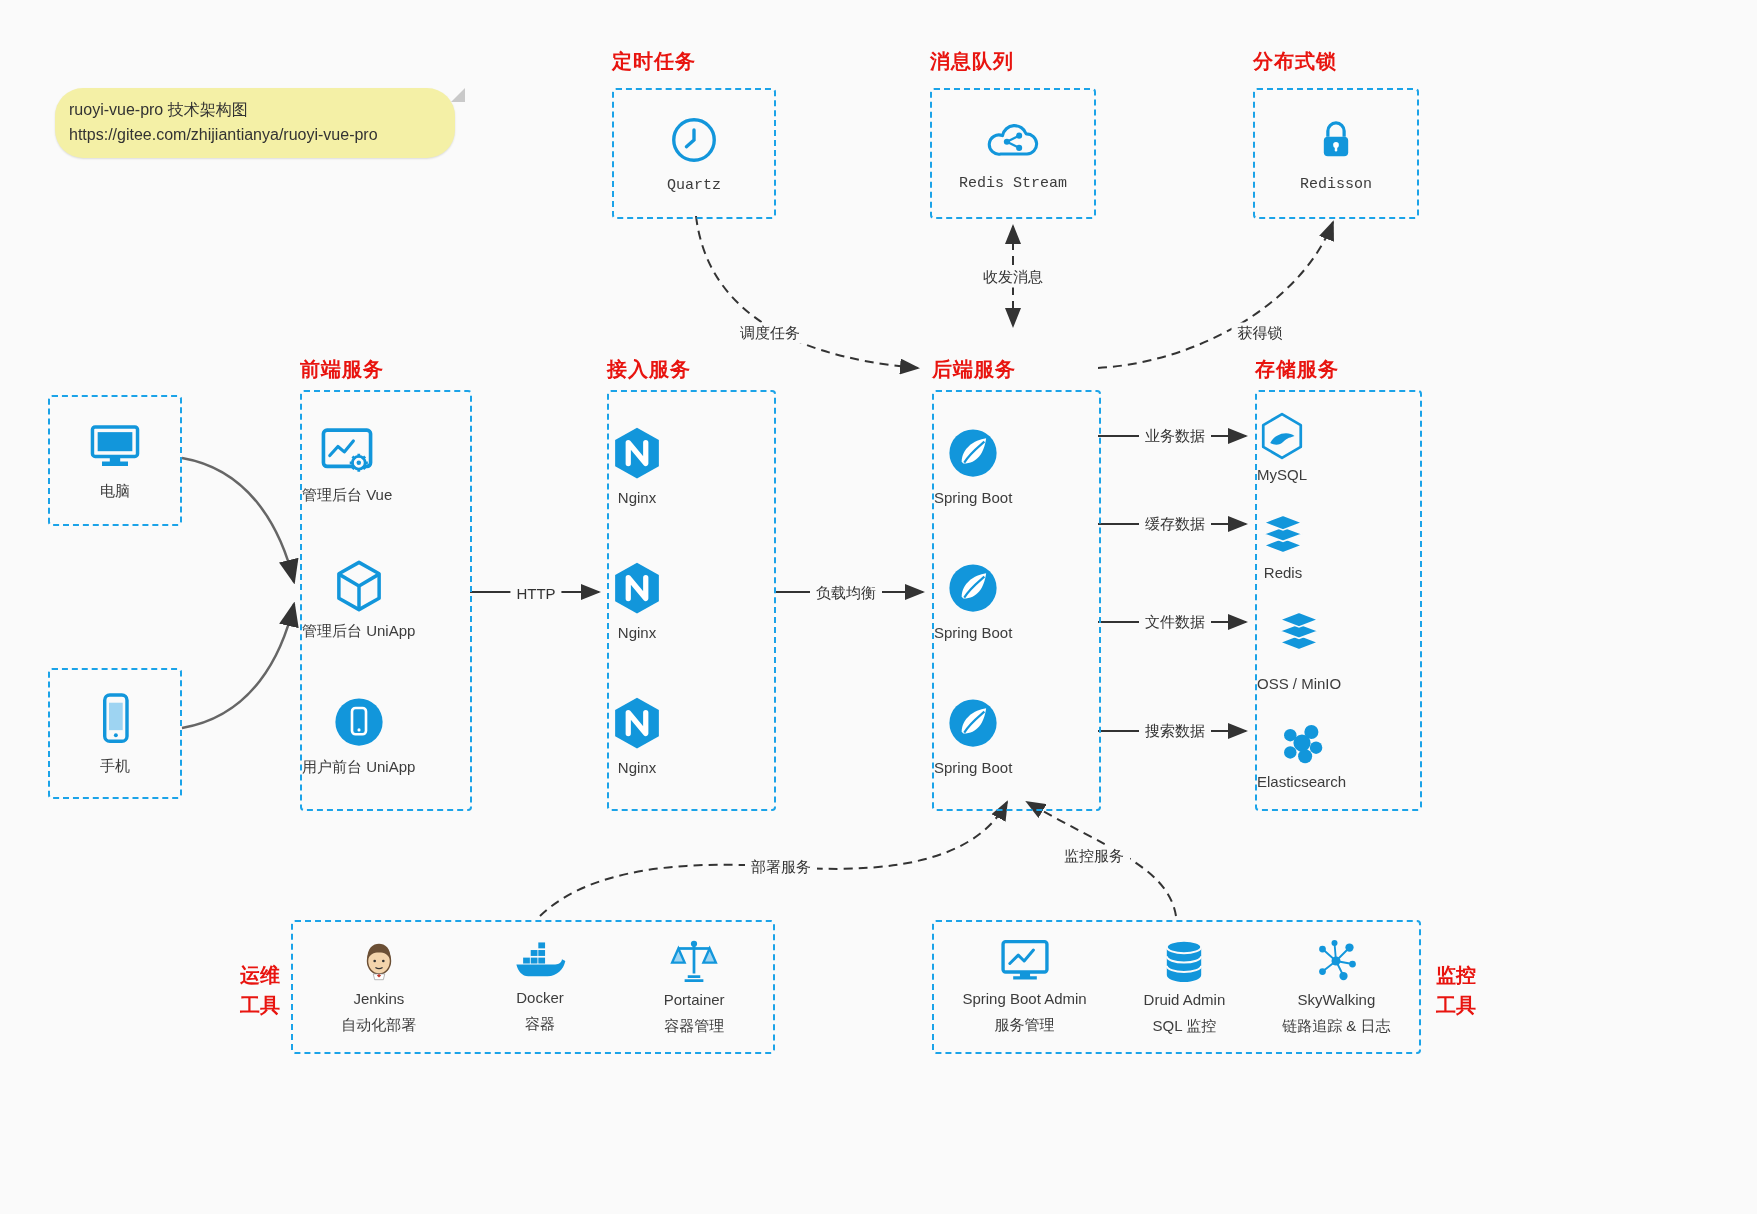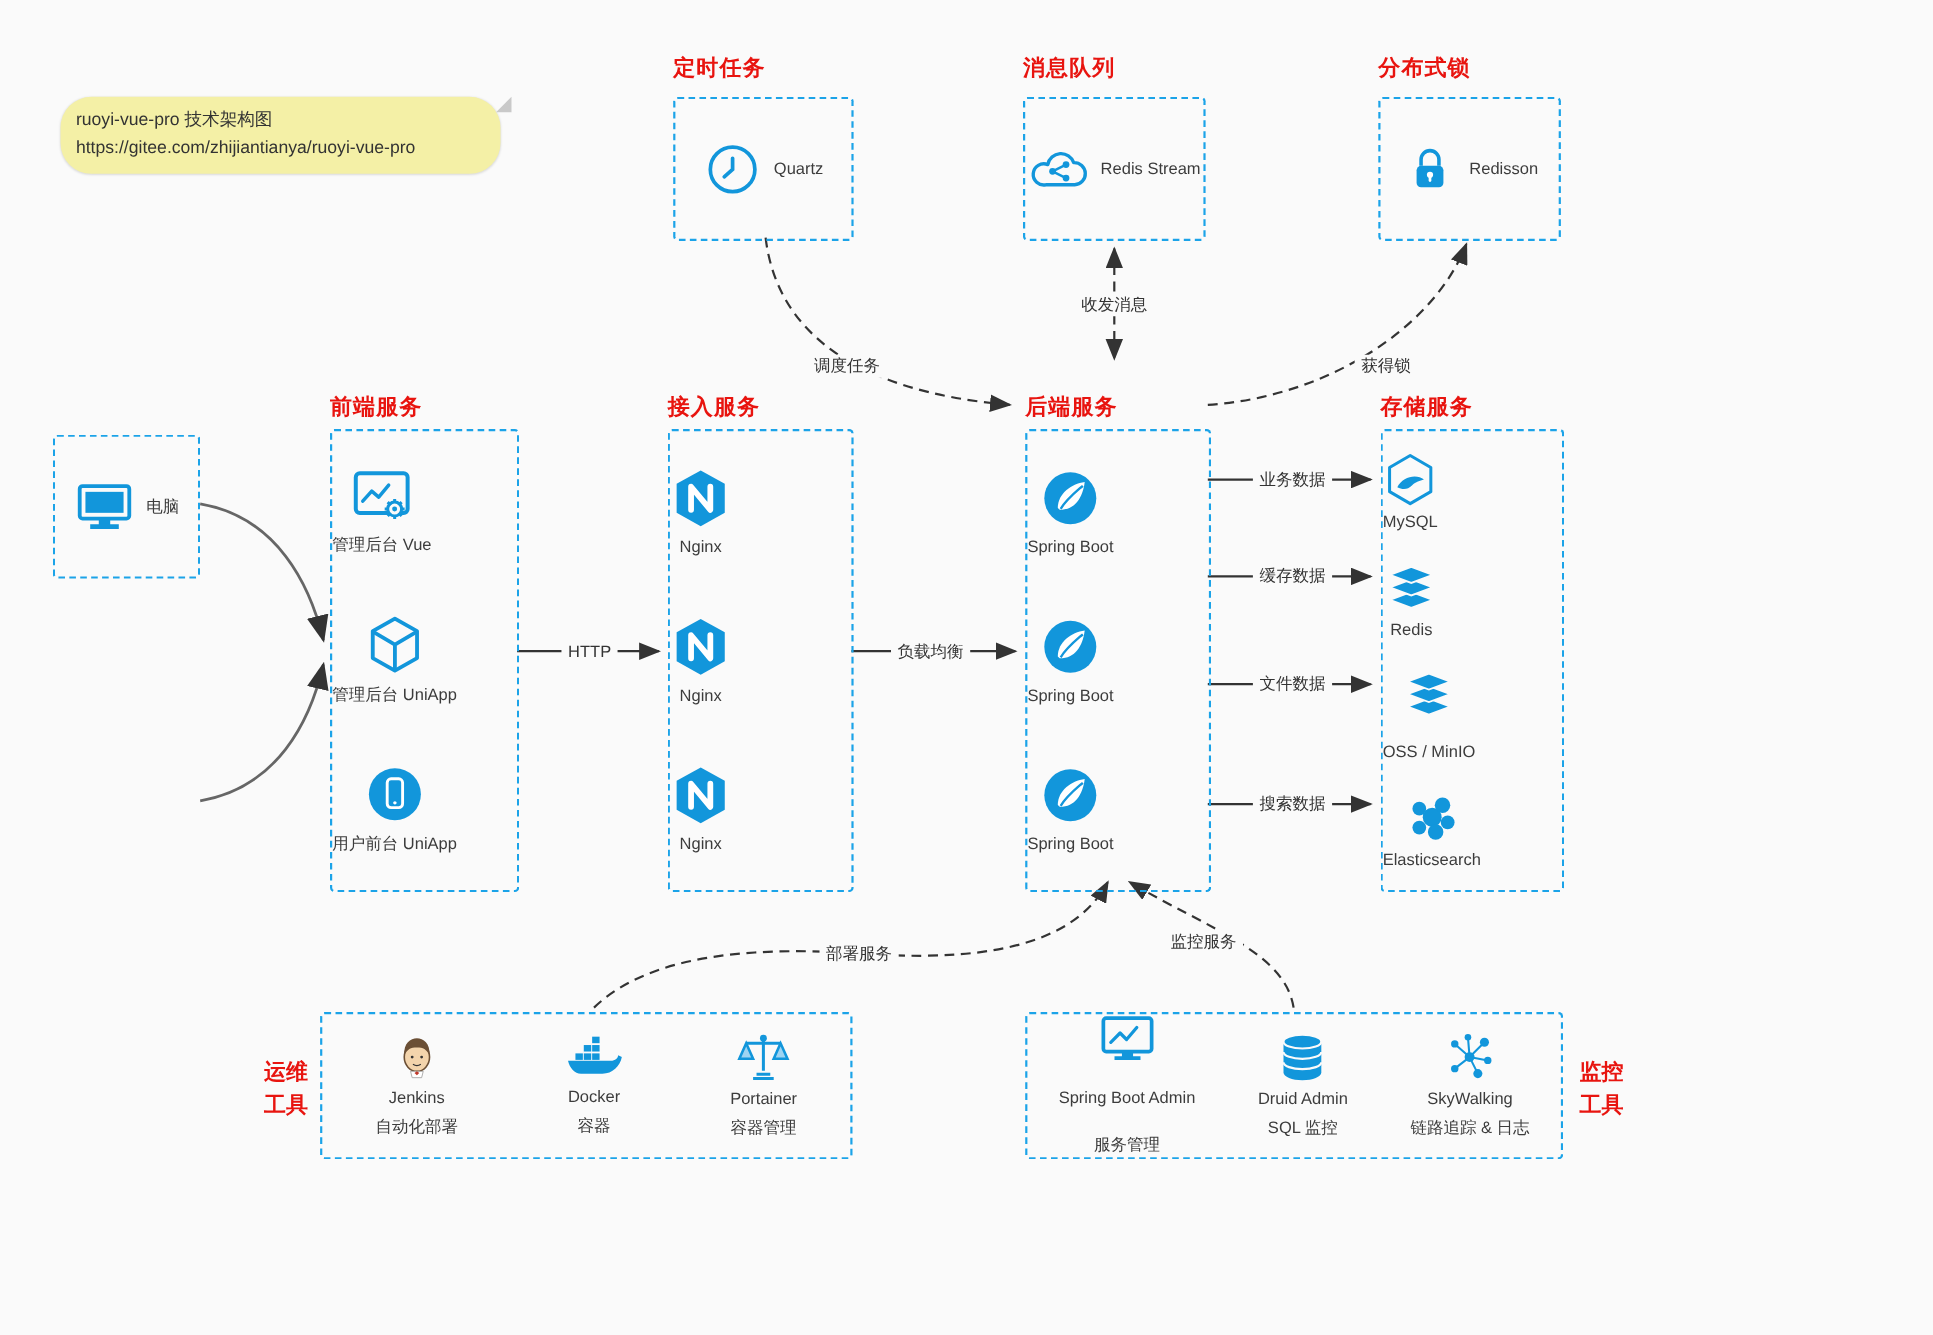--- a/index.html
+++ b/index.html
@@ -1,19 +1,19 @@
 <!DOCTYPE html>
 <html><head>
 <meta charset="utf-8">
 <style>
   html,body{margin:0;padding:0;background:#fafafa;font-family:"Liberation Sans",sans-serif;}
   .canvas{position:relative;width:1757px;height:1214px;background:#fafafa;overflow:hidden;}
   svg.overlay{position:absolute;left:0;top:0;z-index:1;pointer-events:none;}
   .gtitle{position:absolute;z-index:3;text-align:left;font-size:20px;font-weight:bold;color:#e8140f;letter-spacing:1px;}
-  .gbox{position:absolute;z-index:2;border:2px dashed #1ba3e8;border-radius:4px;display:flex;flex-direction:row;align-items:center;justify-content:center;gap:10px;}
+  .gbox{position:absolute;z-index:2;border:2px dashed #1ba3e8;border-radius:4px;display:flex;flex-direction:column;align-items:center;justify-content:center;gap:10px;font-family:Liberation Mono, monospace;}
   .colbox{position:absolute;z-index:2;border:2px dashed #1ba3e8;border-radius:4px;display:flex;flex-direction:column;align-items:flex-start;justify-content:space-around;padding:6px 0;}
   .rowbox{position:absolute;z-index:2;border:2px dashed #1ba3e8;border-radius:4px;display:flex;flex-direction:row;align-items:center;justify-content:space-around;}
   .node{display:flex;flex-direction:column;align-items:center;gap:8px;}
   .nlabel{font-size:15px;color:#3c3c3c;text-align:center;white-space:nowrap;}
   .nname{font-size:15px;color:#3c3c3c;text-align:center;line-height:1.5;white-space:nowrap;}
   .icon{display:inline-flex;align-items:center;justify-content:center;}
   .edge-label{position:absolute;z-index:3;transform:translate(-50%,-50%);background:#fafafa;padding:1px 6px;font-size:15px;color:#333;white-space:nowrap;}
   .side-title{position:absolute;z-index:3;font-size:20px;font-weight:bold;color:#e8140f;white-space:pre-line;text-align:center;line-height:1.5;}
   .note{position:absolute;z-index:3;left:55px;top:88px;width:372px;background:#f4f0a6;padding:10px 14px;font-size:16px;color:#333;line-height:1.55;box-shadow:0 1px 2px rgba(0,0,0,.12);border-radius:28px;}
   .note::after{content:"";position:absolute;right:-10px;top:0;border-style:solid;border-width:0 0 14px 14px;border-color:transparent transparent #c9c9c9 transparent;}
@@ -91,20 +91,30 @@
     <span class="icon">
       <svg width="56" height="52" viewBox="0 0 64 60">
           <rect x="6" y="8" width="52" height="34" rx="3" fill="none" stroke="#1296db" stroke-width="4"></rect>
           <rect x="12" y="14" width="40" height="22" fill="#1296db"></rect>
           <path d="M26 42 h12 v6 h9 v5 H17 v-5 h9 z" fill="#1296db"></path>
         </svg>
     </span>
     <div class="nlabel">电脑</div>
   </div>
 
+  <div class="gbox" style="left:48px;top:668px;width:130px;height:127px">
+    <span class="icon">
+      <svg width="48" height="56" viewBox="0 0 56 64">
+          <rect x="16" y="4" width="26" height="54" rx="6" fill="none" stroke="#1296db" stroke-width="4"></rect>
+          <rect x="21" y="13" width="16" height="32" fill="#9ed4f2"></rect>
+          <circle cx="29" cy="51" r="2.3" fill="#1296db"></circle>
+        </svg>
+    </span>
+    <div class="nlabel">手机</div>
+  </div>
 
   <div class="gtitle" style="left:300px;top:356px;width:168px">前端服务</div>
   <div class="colbox" style="left:300px;top:390px;width:168px;height:405px">
     <div class="node">
       <span class="icon">
         <svg width="58" height="54" viewBox="0 0 64 58">
             <rect x="6" y="6" width="52" height="40" rx="4" fill="none" stroke="#1296db" stroke-width="4"></rect>
             <path d="M13 34 l9-10 7 6 10-12" fill="none" stroke="#1296db" stroke-width="3.5" stroke-linecap="round" stroke-linejoin="round"></path>
             <g stroke="#1296db" stroke-width="3">
               <circle cx="45" cy="42" r="7" fill="#fafafa"></circle>
@@ -294,21 +304,21 @@
             <path d="M12 14 L4 32 H20 Z" fill="#9ed4f2" stroke="#1296db" stroke-width="3"></path>
             <path d="M52 14 L44 32 H60 Z" fill="#9ed4f2" stroke="#1296db" stroke-width="3"></path>
           </svg>
       </span>
       <div class="nname">Portainer</div>
       <div class="nname">容器管理</div>
     </div>
   </div>
 
   <div class="rowbox" style="left:932px;top:920px;width:485px;height:130px">
-    <div class="node" style="gap:20px">
+    <div class="node" style="gap:4px">
       <span class="icon">
         <svg width="54" height="46" viewBox="0 0 64 54">
             <rect x="6" y="4" width="52" height="36" rx="3" fill="none" stroke="#1296db" stroke-width="4"></rect>
             <path d="M14 30 l10-10 7 7 11-13" fill="none" stroke="#1296db" stroke-width="3.5" stroke-linecap="round" stroke-linejoin="round"></path>
             <path d="M26 40 h12 v5 h8 v4 H18 v-4 h8 z" fill="#1296db"></path>
           </svg>
       </span>
       <div class="nname">Spring Boot Admin</div>
       <div class="nname">服务管理</div>
     </div>

